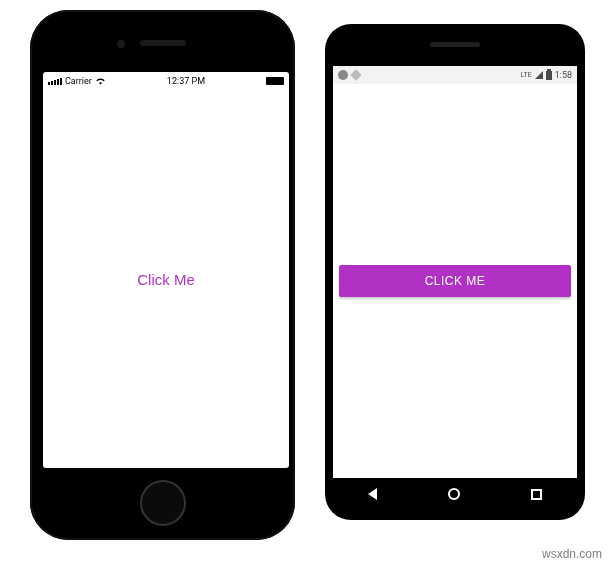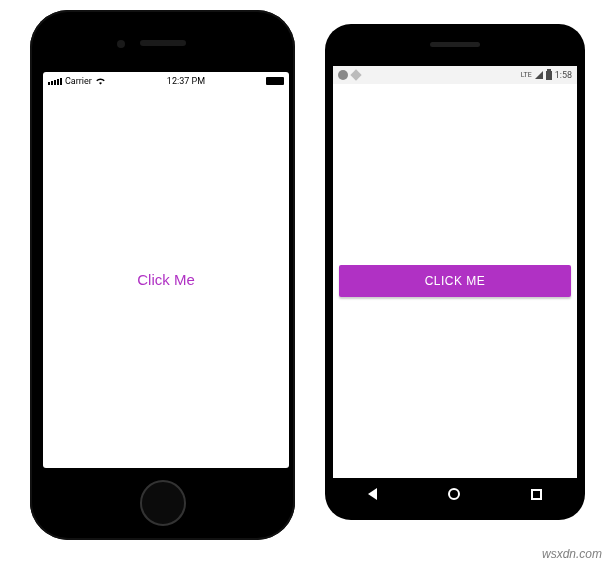--- a/index.html
+++ b/index.html
@@ -185,21 +185,20 @@
       width: 11px; height: 11px; border: 2px solid #fff;
     }
 
     .watermark {
       position: absolute;
       bottom: 6px;
       right: 12px;
       font-size: 12px;
       color: #808080;
       font-family: Arial, sans-serif;
-      font-style: italic;
     }
   </style>
 </head>
 <body>
 
 <div class="iphone">
   <div class="camera-dot"></div>
   <div class="earpiece"></div>
   <div class="screen">
     <div class="ios-status">

